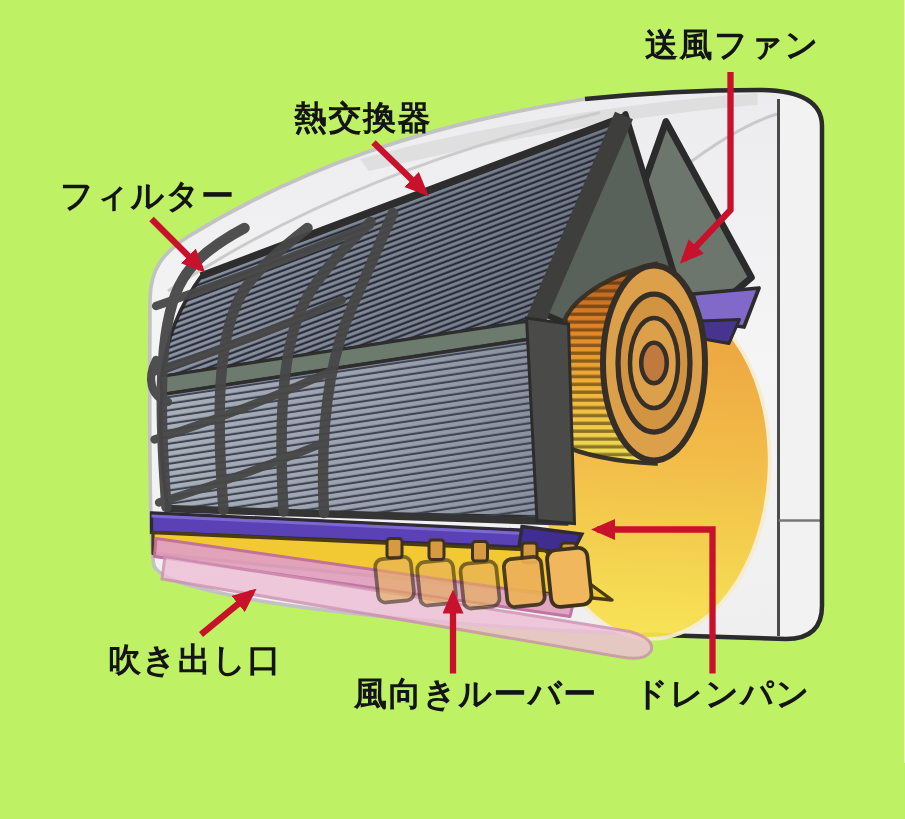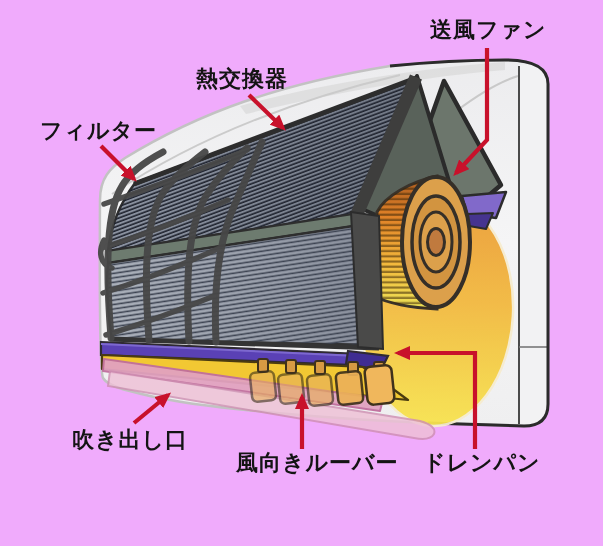--- a/index.html
+++ b/index.html
@@ -1,16 +1,16 @@
 <!DOCTYPE html>
 <html><head>
 <meta charset="utf-8">
 <style>
   html,body{margin:0;padding:0;background:#ffffff;}
-  .stage{position:relative;width:603px;height:546px;background:#f0abfc;overflow:hidden;
+  .stage{position:relative;width:603px;height:546px;background:#bef264;overflow:hidden;
          font-family:"DejaVu Sans",sans-serif;}
   svg{display:block;}
   .lbl{font-family:"DejaVu Sans",sans-serif;font-weight:700;font-size:22px;
        letter-spacing:1px;fill:#141414;}
 </style>
 </head>
 <body>
 
 <div class="stage">
 <svg width="603" height="546" viewBox="0 0 603 546">

